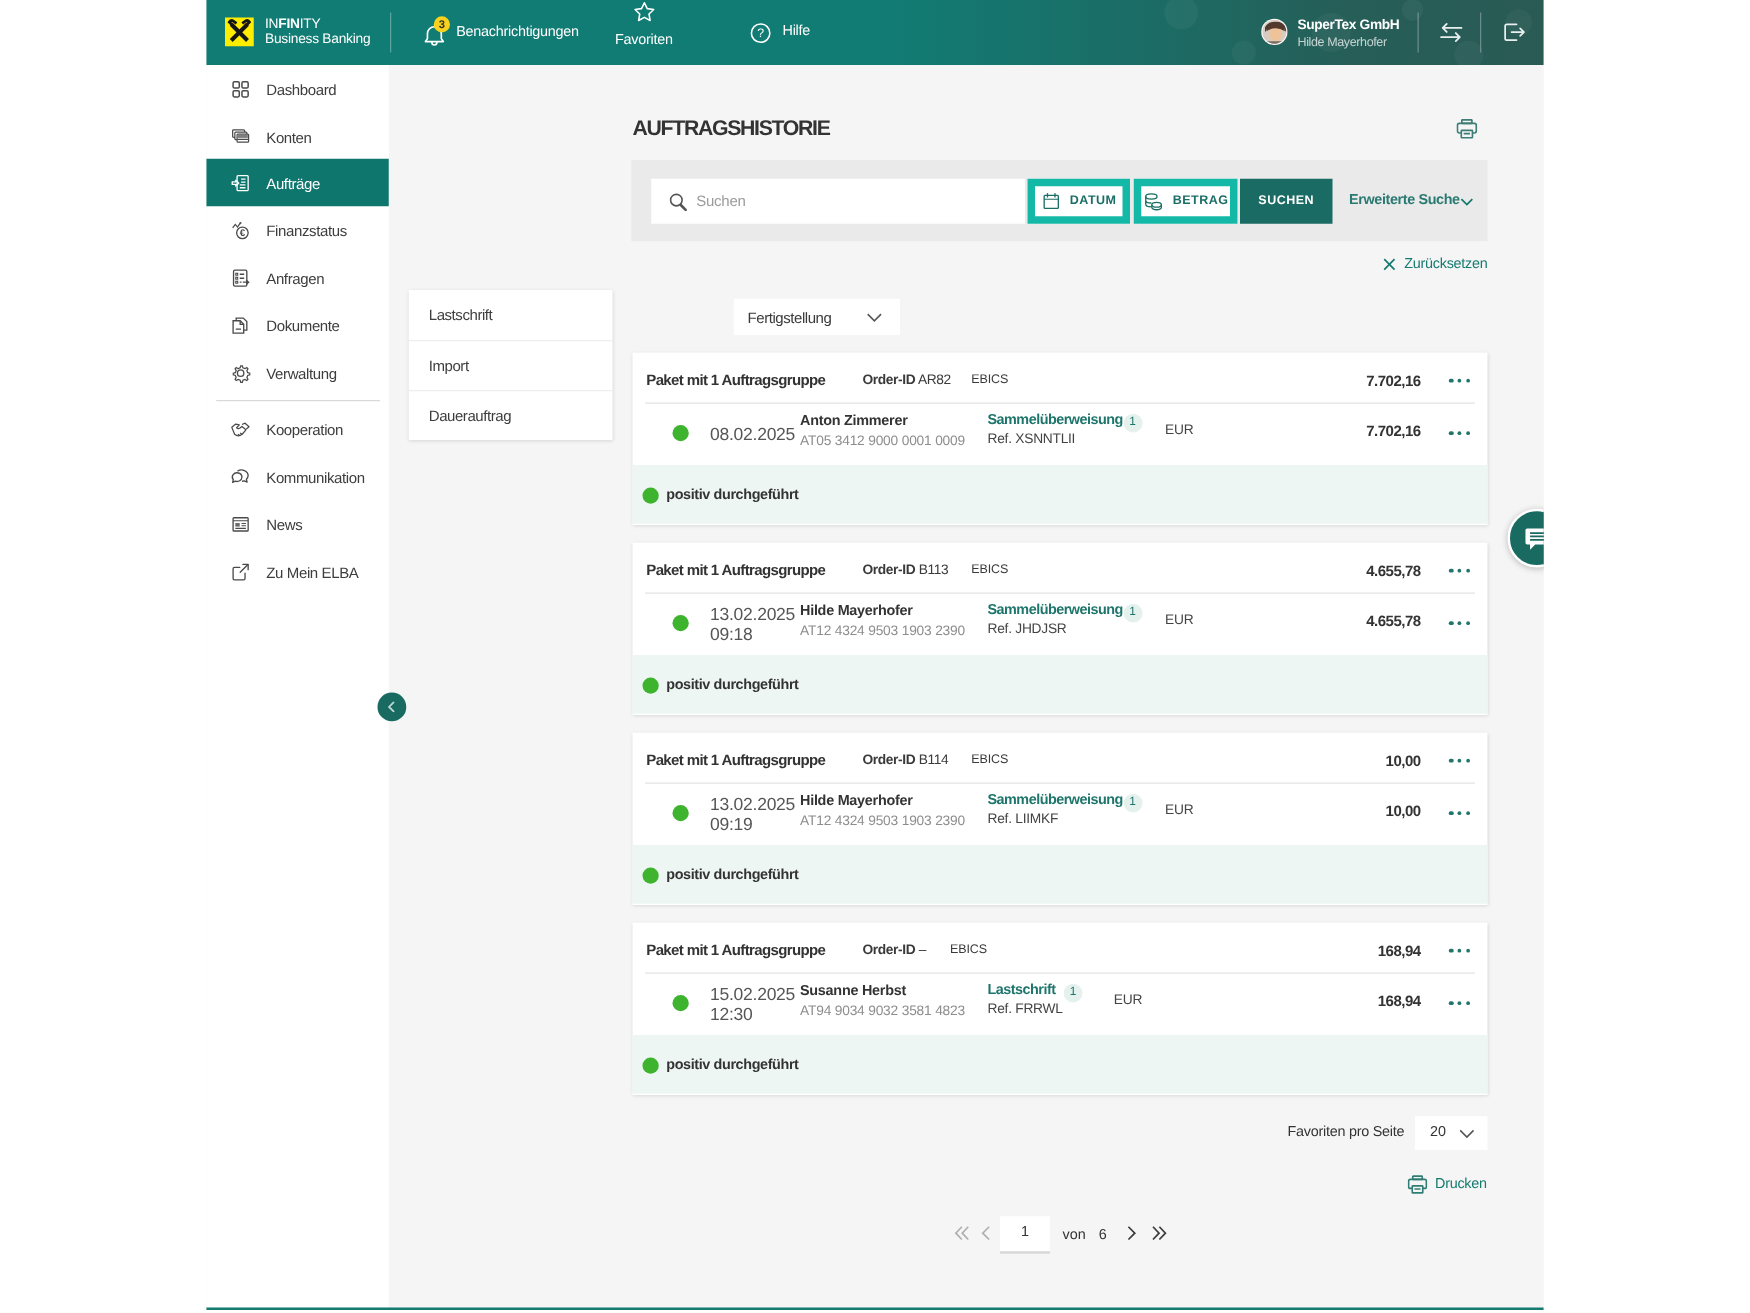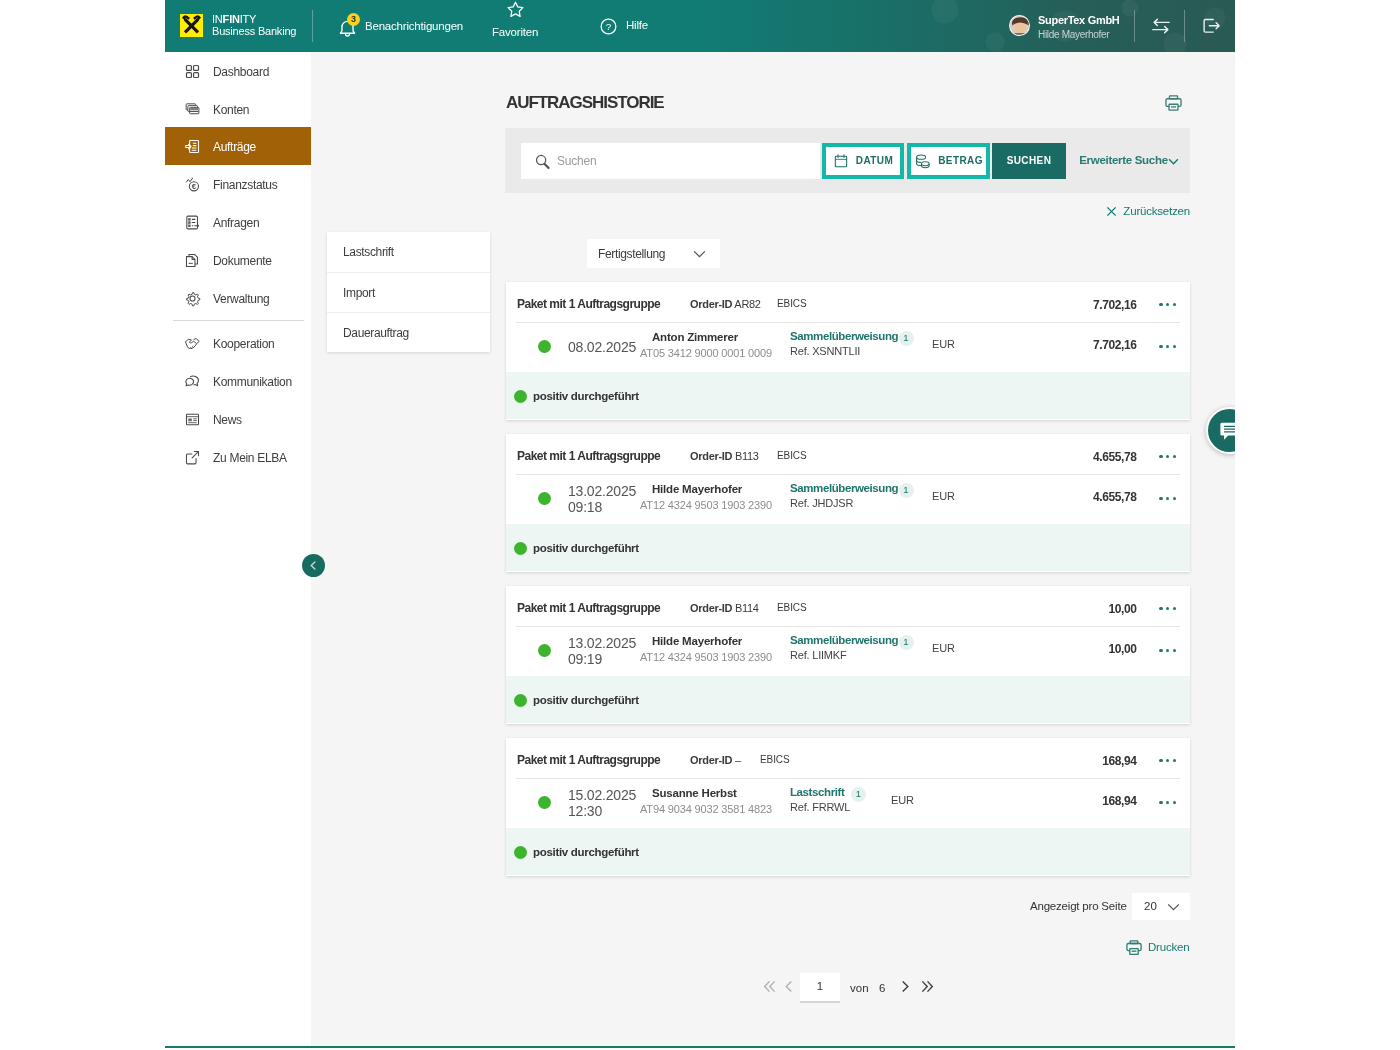--- a/index.html
+++ b/index.html
@@ -22,36 +22,36 @@
   }
   #logo { position:absolute; left:15px; top:14px; width:23px; height:23px; background:#ffed00; }
   #brand { position:absolute; left:47px; top:14px; color:#fff; font-size:11px; letter-spacing:-0.2px; line-height:11.5px; font-weight:normal; }
   .hdiv { position:absolute; top:10px; width:1px; height:32px; background:rgba(255,255,255,0.3); }
   .hitem { position:absolute; top:0; height:52px; display:flex; align-items:center; gap:8px; color:#fff; font-size:11.5px; letter-spacing:-0.2px; }
   
   #side { position:absolute; left:0; top:52px; width:146px; height:994px; background:#ffffff; }
   .sitem { position:absolute; left:0; width:146px; height:38px; color:#3d3d3d; font-size:12px; letter-spacing:-0.3px; }
   .sitem .sic { position:absolute; left:19px; top:10.5px; width:17px; height:17px; }
   .sitem .slb { position:absolute; left:48px; top:14px; }
-  .sitem.sel { background:#a16207; color:#fff;padding-left:28px; }
+  .sitem.sel { background:#0f766e; color:#fff;padding-left:28px; }
   #sdivider { position:absolute; left:8px; top:320px; width:131px; height:1px; background:#d9d9d9; }
   #collapse { position:absolute; left:137px; top:554px; width:23px; height:23px; border-radius:50%; background:#196b62; z-index:5;
               display:flex; align-items:center; justify-content:center; }
   
   .panel { position:absolute; left:161.5px; width:163px; background:#fff; box-shadow:0 1px 3px rgba(0,0,0,0.13); }
   .prow { height:40px; display:flex; align-items:center; padding-left:16.5px; font-size:12px; letter-spacing:-0.35px; color:#3d3d3d; border-top:1px solid #ededed; }
   .prow:first-child { border-top:none; }
   .prow.sel { background:#1a6b63; color:#fff; }
   
   #title { position:absolute; left:341px; top:94px; font-size:17px; font-weight:bold; color:#333; letter-spacing:-1.05px; }
   #printtop { position:absolute; left:1000px; top:95px; }
   #searchbar { position:absolute; left:340px; top:128px; width:685px; height:65px; background:#e9eae9; }
   #sinput { position:absolute; left:16px; top:15px; width:299px; height:36px; background:#fff; display:flex; align-items:center; }
   #sinput .ph { color:#9b9b9b; font-size:12px; letter-spacing:-0.2px; margin-left:21px; }
-  .fbtn { position:absolute; top:15px; height:36px; background:#fff; border:4px solid #14b8a6; color:#1b6e65;
+  .fbtn { position:absolute; top:15px; height:36px; background:#fff; border:6px solid #14b8a6; color:#1b6e65;
           display:flex; align-items:center; justify-content:center; gap:7px; font-size:10px; font-weight:bold; letter-spacing:0.4px; }
   #btnsuchen { position:absolute; top:15px; height:36px; background:#1a6b63; color:#fff; display:flex; align-items:center; justify-content:center;
                font-size:10px; font-weight:bold; letter-spacing:0.4px; }
   #erwsuche { position:absolute; left:565px; top:15px; width:118px; height:36px; display:flex; align-items:center; justify-content:center; gap:0;
               font-size:11.5px; font-weight:bold; letter-spacing:-0.3px; color:#2b7a72; }
   #reset { position:absolute; right:45px; top:205.5px; display:flex; align-items:center; gap:6px; color:#157a70; font-size:11.5px; letter-spacing:-0.2px; white-space:nowrap; }
   #sortlbl { position:absolute; left:341px; top:246px; font-size:12px; font-weight:normal; letter-spacing:-0.55px; color:#333;margin-top:41px; }
   #sortdd { position:absolute; left:422px; top:239px; width:133px; height:29px; background:#fff; display:flex; align-items:center; font-size:12px; letter-spacing:-0.35px; color:#3a3a3a; }
   #sortdd svg { position:absolute; right:14px; top:11px; }
   
@@ -60,21 +60,21 @@
   .chead .oid { position:absolute; left:184px; top:16.5px; font-size:11px; letter-spacing:-0.3px; color:#3a3a3a; white-space:nowrap; }
   .chead .oid b { letter-spacing:-0.3px; }
   .chead .ebics { position:absolute; left:271px; top:17px; font-size:10px; letter-spacing:-0.1px; color:#3a3a3a; }
   .chead .amt { position:absolute; right:53.5px; top:17px; font-size:12px; font-weight:bold; letter-spacing:-0.4px; color:#333; }
   .cdots { position:absolute; display:flex; gap:3.2px; }
   .cdots i { width:3.4px; height:3.4px; border-radius:50%; background:#20756c; }
   .cline { position:absolute; left:10px; top:39.5px; width:664px; height:1px; background:#e4e4e4; }
   .cdetail { position:absolute; left:0; top:40px; width:684px; height:50px; }
   .gdot { position:absolute; width:13px; height:13px; border-radius:50%; background:#3db32e; }
   .ddate { position:absolute; left:62px; font-size:14px; letter-spacing:-0.2px; color:#555; line-height:16px; }
-  .dname { position:absolute; left:146px; font-size:11.5px; font-weight:bold; letter-spacing:-0.2px; color:#333; }
+  .dname { position:absolute; left:134px; font-size:11.5px; font-weight:bold; letter-spacing:-0.2px; color:#333; }
   .diban { position:absolute; left:134px; font-size:11px; color:#8d8d8d; letter-spacing:-0.15px; }
   .dtype { position:absolute; left:284px; font-size:11.5px; font-weight:bold; letter-spacing:-0.4px; color:#1e756b; }
   .dbadge { position:absolute; width:15px; height:15px; border-radius:50%; background:#e4f1ec; color:#1e756b; font-size:9.5px; display:flex; align-items:center; justify-content:center; }
   .dref { position:absolute; left:284px; font-size:11px; letter-spacing:-0.2px; color:#444; }
   .deur { position:absolute; left:426px; top:17px; font-size:11px; letter-spacing:-0.1px; color:#444; }
   .damt { position:absolute; right:53.5px; top:17px; font-size:12px; font-weight:bold; letter-spacing:-0.4px; color:#333; }
   .cfoot { position:absolute; left:0; top:90px; width:684px; height:47px; background:#edf6f3; }
   .cfoot .ftxt { position:absolute; left:27px; top:19px; font-size:11.5px; font-weight:bold; letter-spacing:-0.3px; color:#333; }
   .cfoot .gdot { left:7.5px; top:17.5px; }
   
@@ -491,21 +491,21 @@
           <i></i>
           <i></i>
         </span>
     </div>
     <div class="cfoot">
         <span class="gdot"></span>
         <span class="ftxt">positiv durchgeführt</span>
       </div>
   </div>
 
-  <div id="perpage">Angezeigt pro Seite</div>
+  <div id="perpage">Favoriten pro Seite</div>
   <div id="ppdd">
       <span style="margin-left:12px;">20</span>
     <svg width="13" height="8" viewBox="0 0 14 9">
         <path d="M1 1.5 L7 7.5 L13 1.5" fill="none" stroke="#555" stroke-width="1.4"></path>
       </svg>
   </div>
   <div id="drucken">
     <svg width="16" height="16" viewBox="0 0 16 16">
         <g fill="none" stroke="#2f7d74" stroke-width="1.3" stroke-linejoin="round">
           <rect x="4.2" y="0.9" width="7.6" height="2.6" rx="0.4"></rect>

